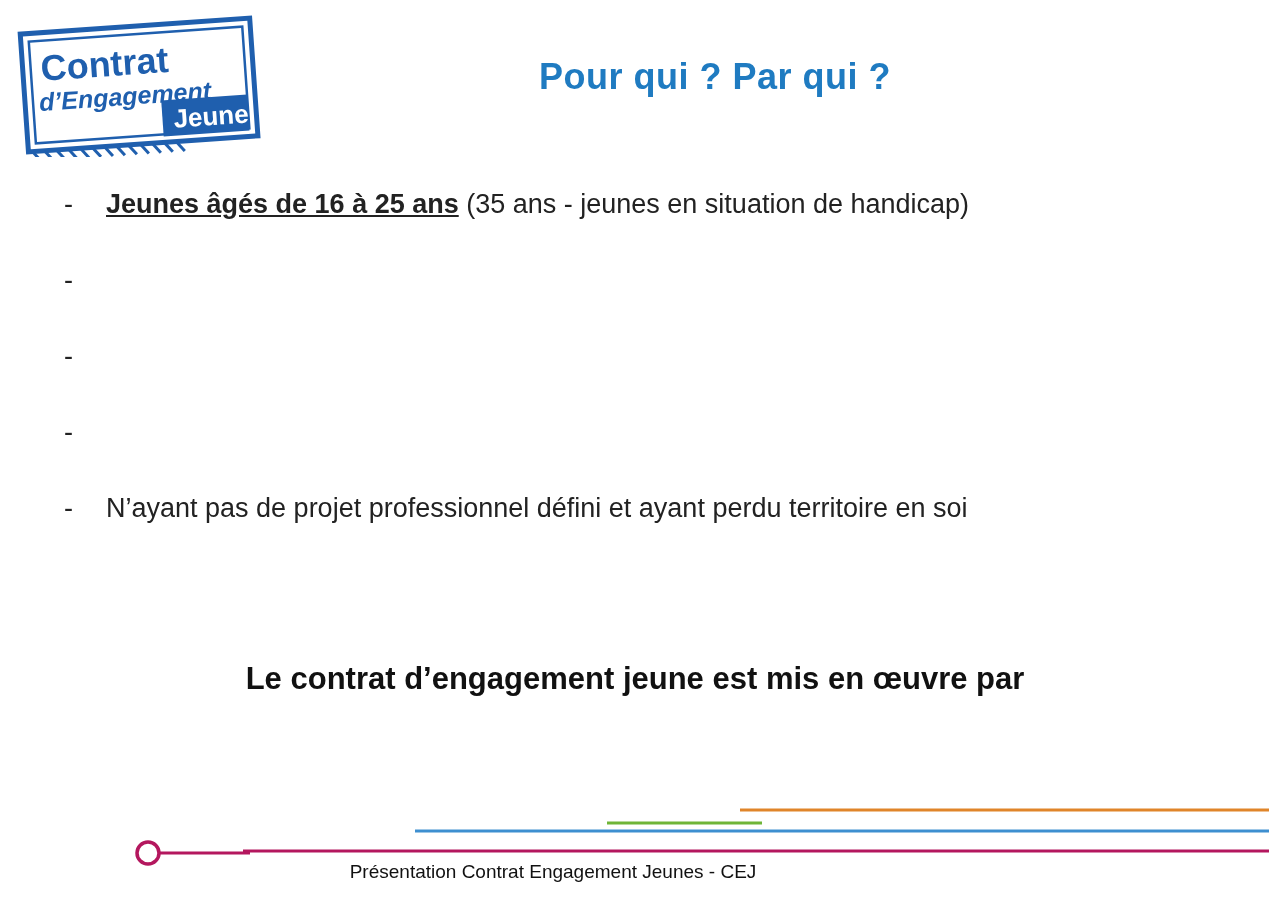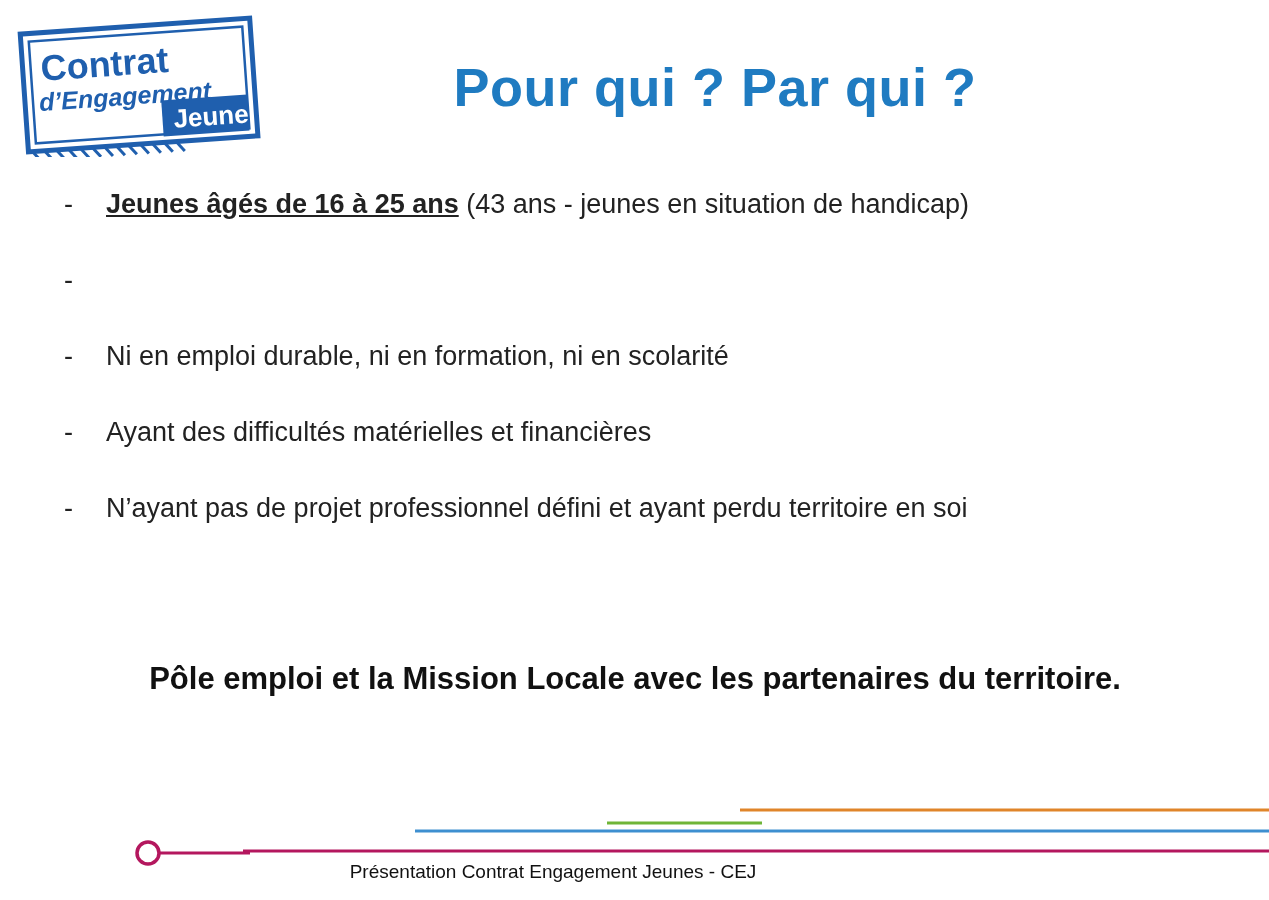--- a/index.html
+++ b/index.html
@@ -26,21 +26,21 @@
   }
   .logo svg { display: block; }
 
   
   .slide-title {
     position: absolute;
     left: 300px;
     top: 56px;
     width: 830px;
     text-align: center;
-    font-size: 54px;
+    font-size: 36px;
     font-weight: bold;
     color: #1F7BC1;
     letter-spacing: 0.5px;
     white-space: nowrap;
   }
 
   
   .bullets {
     position: absolute;
     left: 64px;
@@ -145,46 +145,44 @@
     </g>
   </svg>
 </div>
 
 <div class="slide-title">Pour qui ? Par qui ?</div>
 
 <div class="bullets">
 
   <div class="bullet-row">
     <div class="bullet-dash">-</div>
-    <div class="bullet-text"><span class="strong">Jeunes âgés de 16 à 25 ans</span><span> (43 ans - jeunes en situation de handicap)</span></div>
+    <div class="bullet-text"><span class="strong">Jeunes âgés de 16 à 25 ans</span><span> (35 ans - jeunes en situation de handicap)</span></div>
   </div>
 
   <div class="bullet-row">
     <div class="bullet-dash">-</div>
   </div>
 
   <div class="bullet-row">
     <div class="bullet-dash">-</div>
-    <div class="bullet-text"><span class="strong"></span><span>Ni en emploi durable, ni en formation, ni en scolarité</span></div>
   </div>
 
   <div class="bullet-row">
     <div class="bullet-dash">-</div>
-    <div class="bullet-text"><span class="strong"></span><span>Ayant des difficultés matérielles et financières</span></div>
   </div>
 
   <div class="bullet-row">
     <div class="bullet-dash">-</div>
     <div class="bullet-text"><span class="strong"></span><span>N’ayant pas de projet professionnel défini et ayant perdu territoire en soi</span></div>
   </div>
 
 </div>
 
 <div class="closing">
-  <div>Pôle emploi et la Mission Locale avec les partenaires du territoire.</div>
+  <div>Le contrat d’engagement jeune est mis en œuvre par</div>
 </div>
 
 <div class="footer-deco">
   <svg width="1269" height="70" viewBox="0 0 1269 70" xmlns="http://www.w3.org/2000/svg" aria-hidden="true">
 
     <line x1="740" y1="10" x2="1269" y2="10" stroke="#E0852A" stroke-width="3"></line>
 
     <line x1="607" y1="23" x2="762" y2="23" stroke="#6FB538" stroke-width="3"></line>
 
     <line x1="415" y1="31" x2="1269" y2="31" stroke="#3E8FD0" stroke-width="3"></line>

